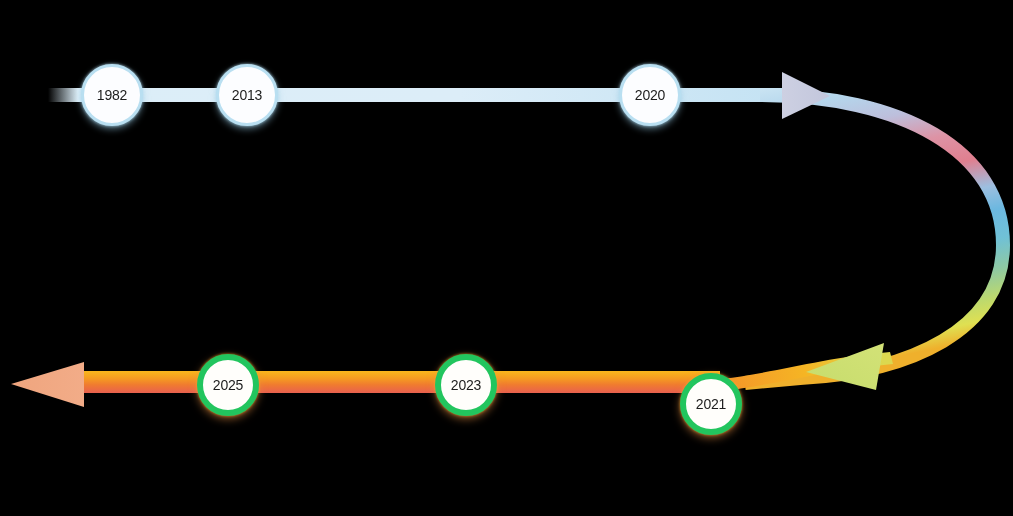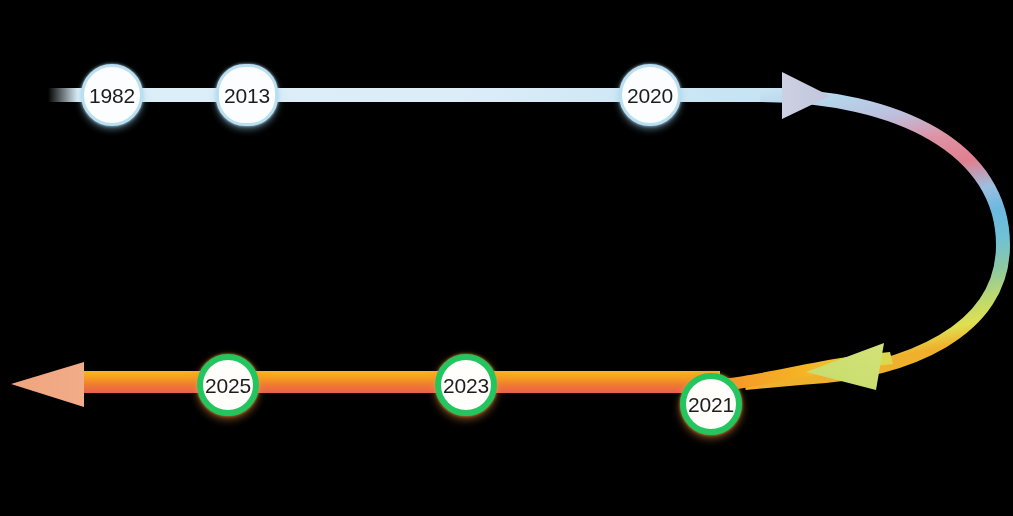--- a/index.html
+++ b/index.html
@@ -41,21 +41,21 @@
     box-shadow: 0 3px 7px rgba(150, 200, 225, 0.55),
                 0 0 3px rgba(185, 223, 241, 0.9);
   }
   .milestone.bottom {
     background: #fffefb;
     border: 6px solid #22c55e;
     box-shadow: 0 3px 8px rgba(240, 150, 70, 0.55),
                 0 0 3px rgba(247, 171, 40, 0.8);
   }
   .milestone-label {
-    font-size: 21px;
+    font-size: 14px;
     line-height: 1;
     color: #1d1d1d;
     letter-spacing: -0.2px;
     user-select: none;
   }
 </style>
 </head>
 <body>
 
 <div id="timeline-canvas">
@@ -127,21 +127,21 @@
     <polygon points="782,72 830,96 782,119" fill="url(#upperArrowGrad)"></polygon>
 
     <polygon points="884,343 876,390 806,372" fill="url(#connectorArrowGrad)"></polygon>
 
     <polygon points="11,384 84,362 84,407" fill="url(#lowerArrowGrad)"></polygon>
   </svg>
 
   <div class="milestone top" style="left:112px; top:95px;">
     <span class="milestone-label">1982</span>
   </div>
-  <div class="milestone top" style="left:247px; top:95px;border-radius:29px;">
+  <div class="milestone top" style="left:247px; top:95px;">
     <span class="milestone-label">2013</span>
   </div>
   <div class="milestone top" style="left:650px; top:95px;">
     <span class="milestone-label">2020</span>
   </div>
 
   <div class="milestone bottom" style="left:228px; top:385px;">
     <span class="milestone-label">2025</span>
   </div>
   <div class="milestone bottom" style="left:466px; top:385px;">

